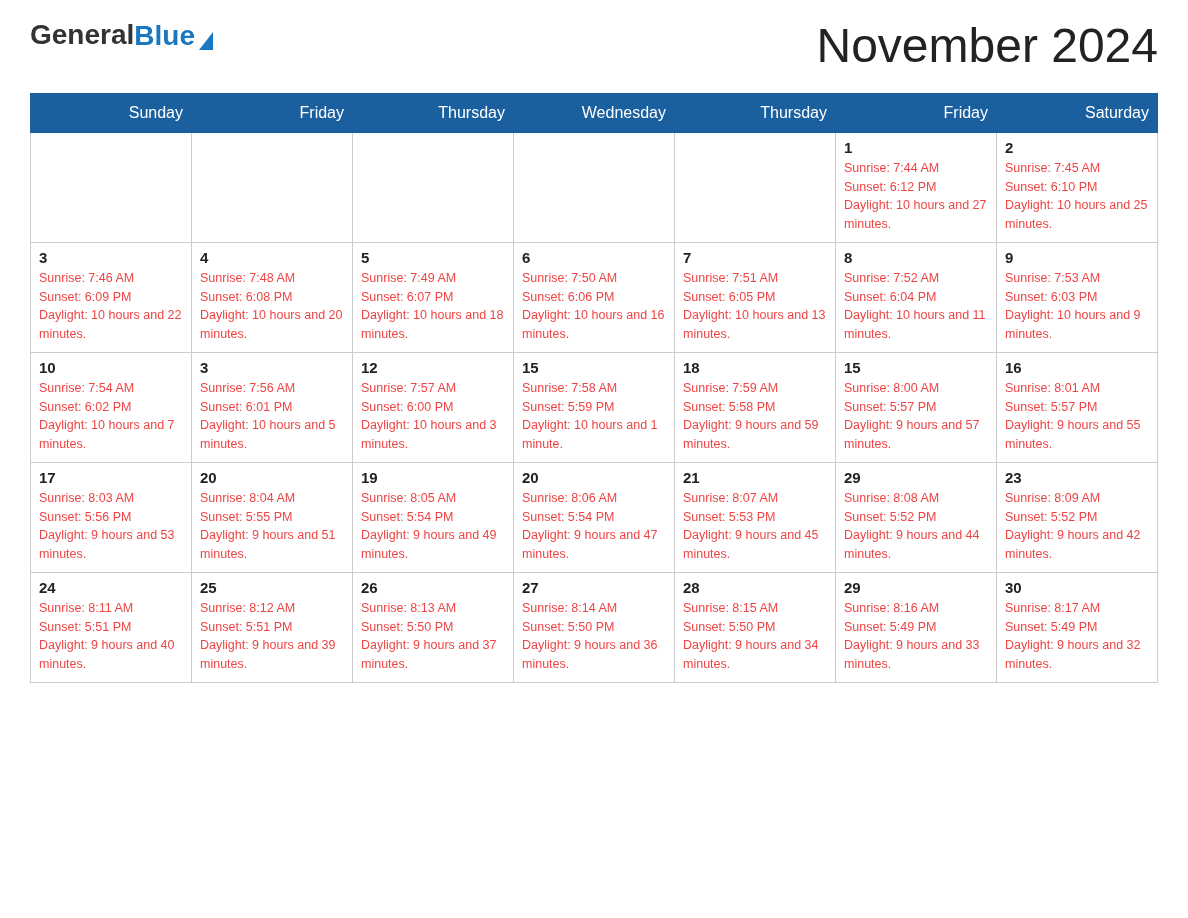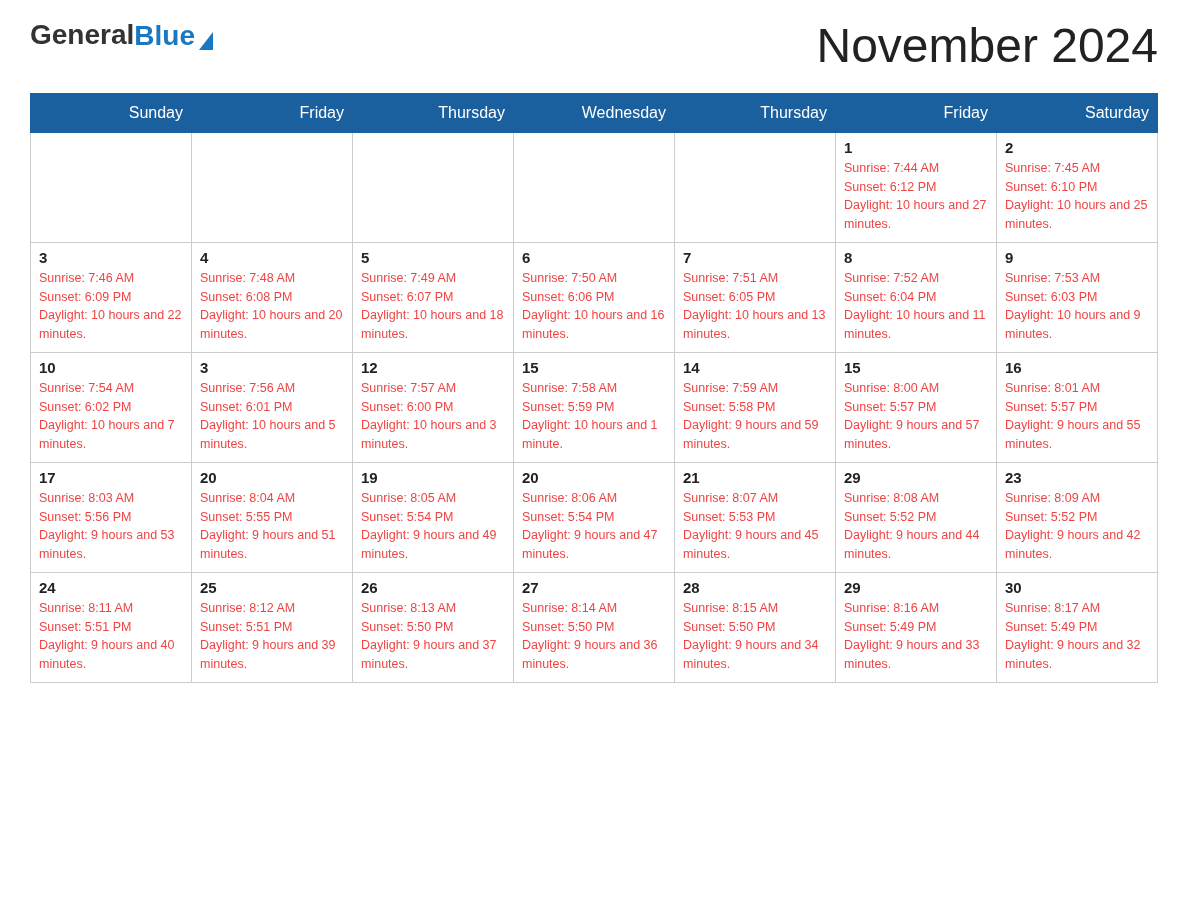--- a/index.html
+++ b/index.html
@@ -143,21 +143,21 @@
         <td><span class="day-number">6</span><span class="day-info">Sunrise: 7:50 AM<br>Sunset: 6:06 PM<br>Daylight: 10 hours and 16 minutes.</span></td>
         <td><span class="day-number">7</span><span class="day-info">Sunrise: 7:51 AM<br>Sunset: 6:05 PM<br>Daylight: 10 hours and 13 minutes.</span></td>
         <td><span class="day-number">8</span><span class="day-info">Sunrise: 7:52 AM<br>Sunset: 6:04 PM<br>Daylight: 10 hours and 11 minutes.</span></td>
         <td><span class="day-number">9</span><span class="day-info">Sunrise: 7:53 AM<br>Sunset: 6:03 PM<br>Daylight: 10 hours and 9 minutes.</span></td>
       </tr>
       <tr>
         <td><span class="day-number">10</span><span class="day-info">Sunrise: 7:54 AM<br>Sunset: 6:02 PM<br>Daylight: 10 hours and 7 minutes.</span></td>
         <td><span class="day-number">3</span><span class="day-info">Sunrise: 7:56 AM<br>Sunset: 6:01 PM<br>Daylight: 10 hours and 5 minutes.</span></td>
         <td><span class="day-number">12</span><span class="day-info">Sunrise: 7:57 AM<br>Sunset: 6:00 PM<br>Daylight: 10 hours and 3 minutes.</span></td>
         <td><span class="day-number">15</span><span class="day-info">Sunrise: 7:58 AM<br>Sunset: 5:59 PM<br>Daylight: 10 hours and 1 minute.</span></td>
-        <td><span class="day-number">14</span><span class="day-info">Sunrise: 7:59 AM<br>Sunset: 5:58 PM<br>Daylight: 9 hours and 59 minutes.</span></td>
+        <td><span class="day-number">18</span><span class="day-info">Sunrise: 7:59 AM<br>Sunset: 5:58 PM<br>Daylight: 9 hours and 59 minutes.</span></td>
         <td><span class="day-number">15</span><span class="day-info">Sunrise: 8:00 AM<br>Sunset: 5:57 PM<br>Daylight: 9 hours and 57 minutes.</span></td>
         <td><span class="day-number">16</span><span class="day-info">Sunrise: 8:01 AM<br>Sunset: 5:57 PM<br>Daylight: 9 hours and 55 minutes.</span></td>
       </tr>
       <tr>
         <td><span class="day-number">17</span><span class="day-info">Sunrise: 8:03 AM<br>Sunset: 5:56 PM<br>Daylight: 9 hours and 53 minutes.</span></td>
         <td><span class="day-number">20</span><span class="day-info">Sunrise: 8:04 AM<br>Sunset: 5:55 PM<br>Daylight: 9 hours and 51 minutes.</span></td>
         <td><span class="day-number">19</span><span class="day-info">Sunrise: 8:05 AM<br>Sunset: 5:54 PM<br>Daylight: 9 hours and 49 minutes.</span></td>
         <td><span class="day-number">20</span><span class="day-info">Sunrise: 8:06 AM<br>Sunset: 5:54 PM<br>Daylight: 9 hours and 47 minutes.</span></td>
         <td><span class="day-number">21</span><span class="day-info">Sunrise: 8:07 AM<br>Sunset: 5:53 PM<br>Daylight: 9 hours and 45 minutes.</span></td>
         <td><span class="day-number">29</span><span class="day-info">Sunrise: 8:08 AM<br>Sunset: 5:52 PM<br>Daylight: 9 hours and 44 minutes.</span></td>

